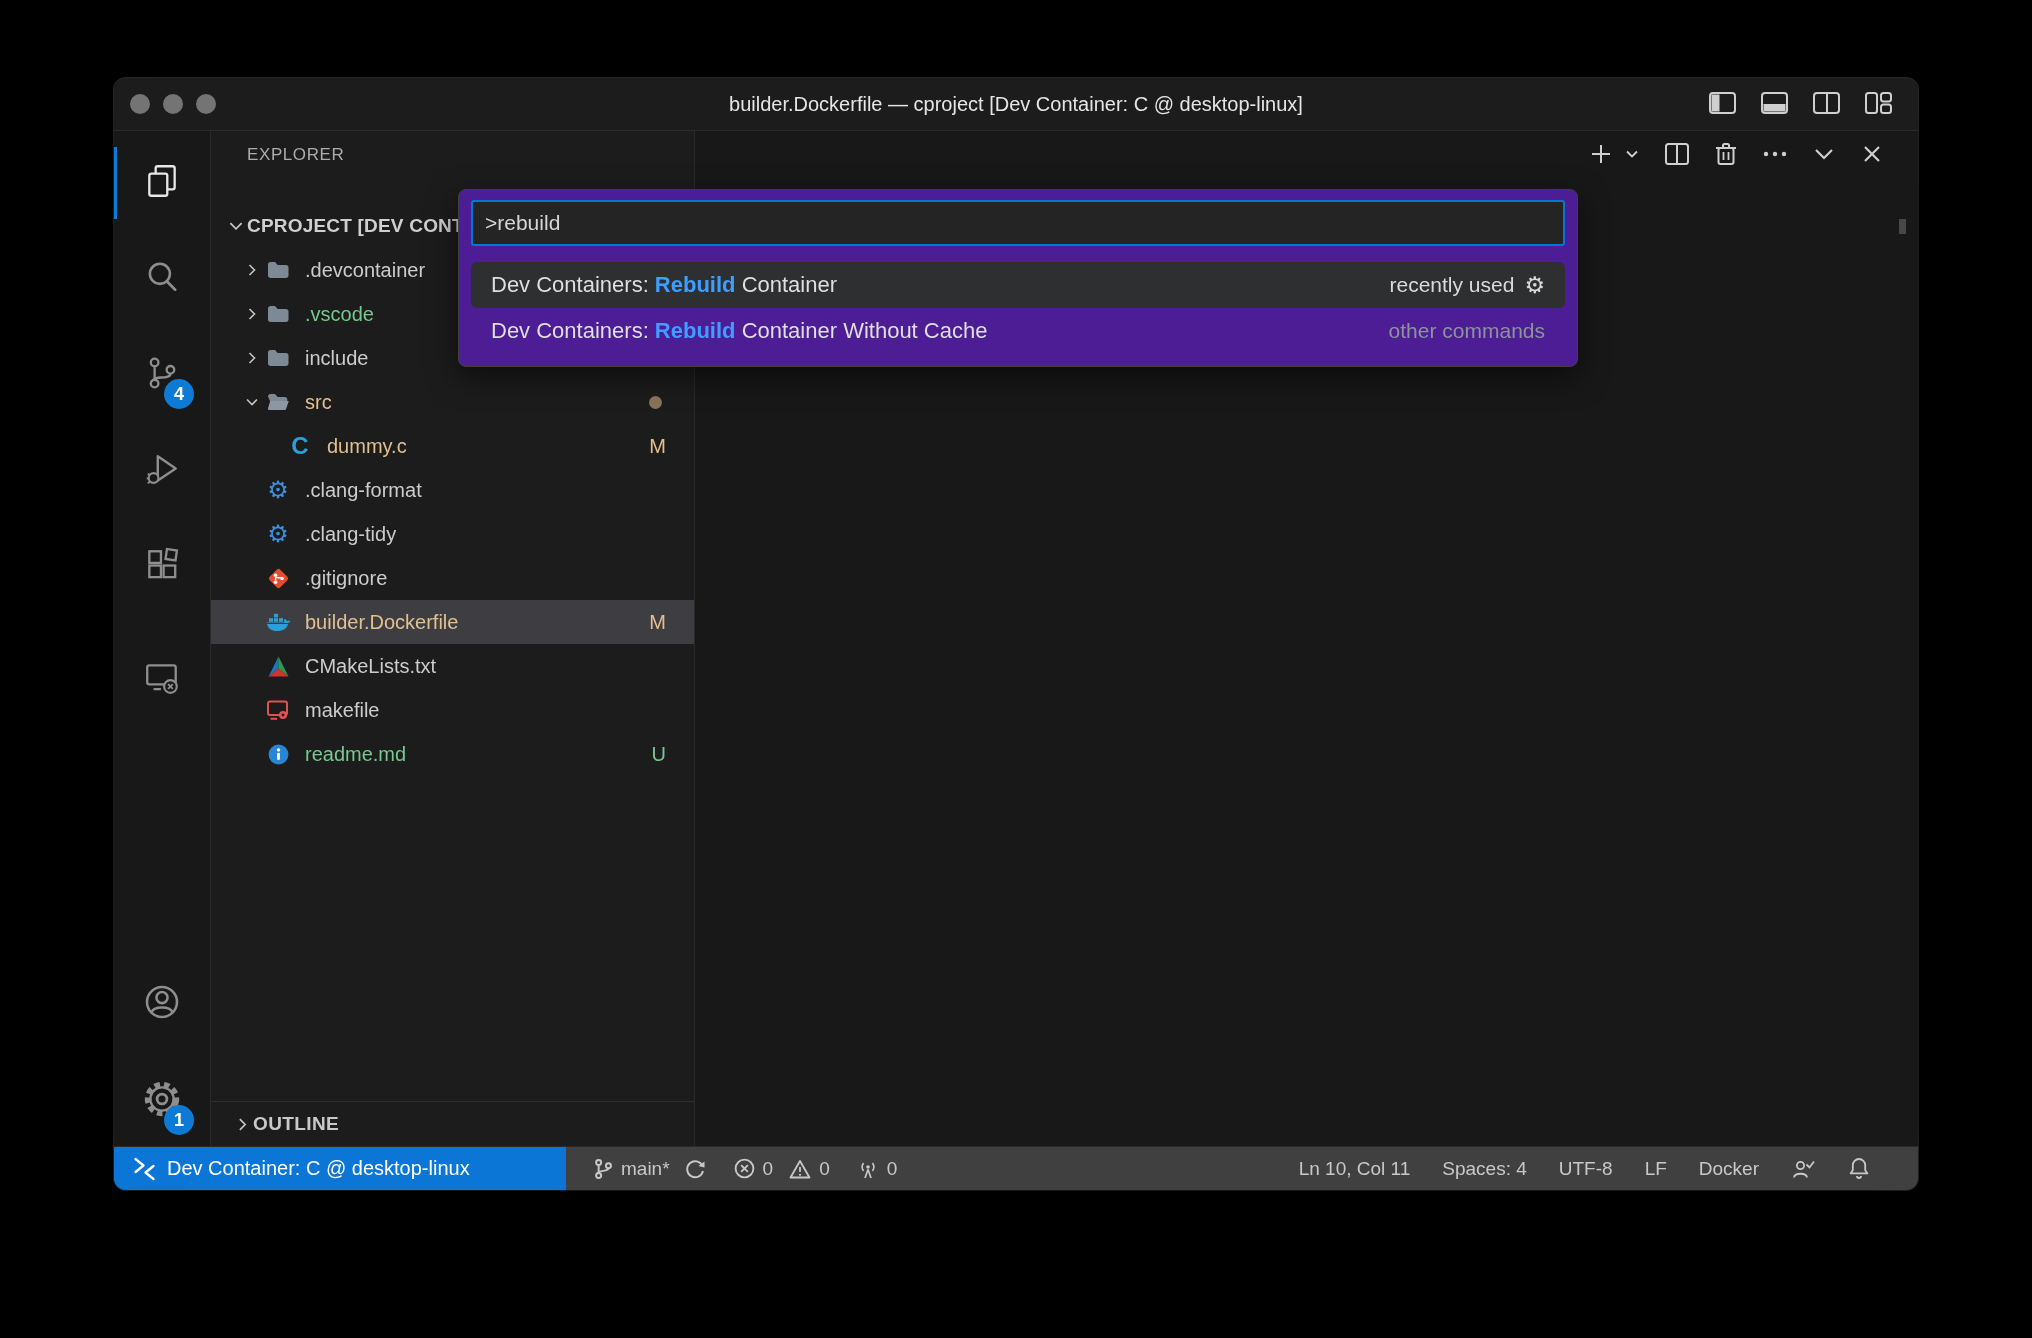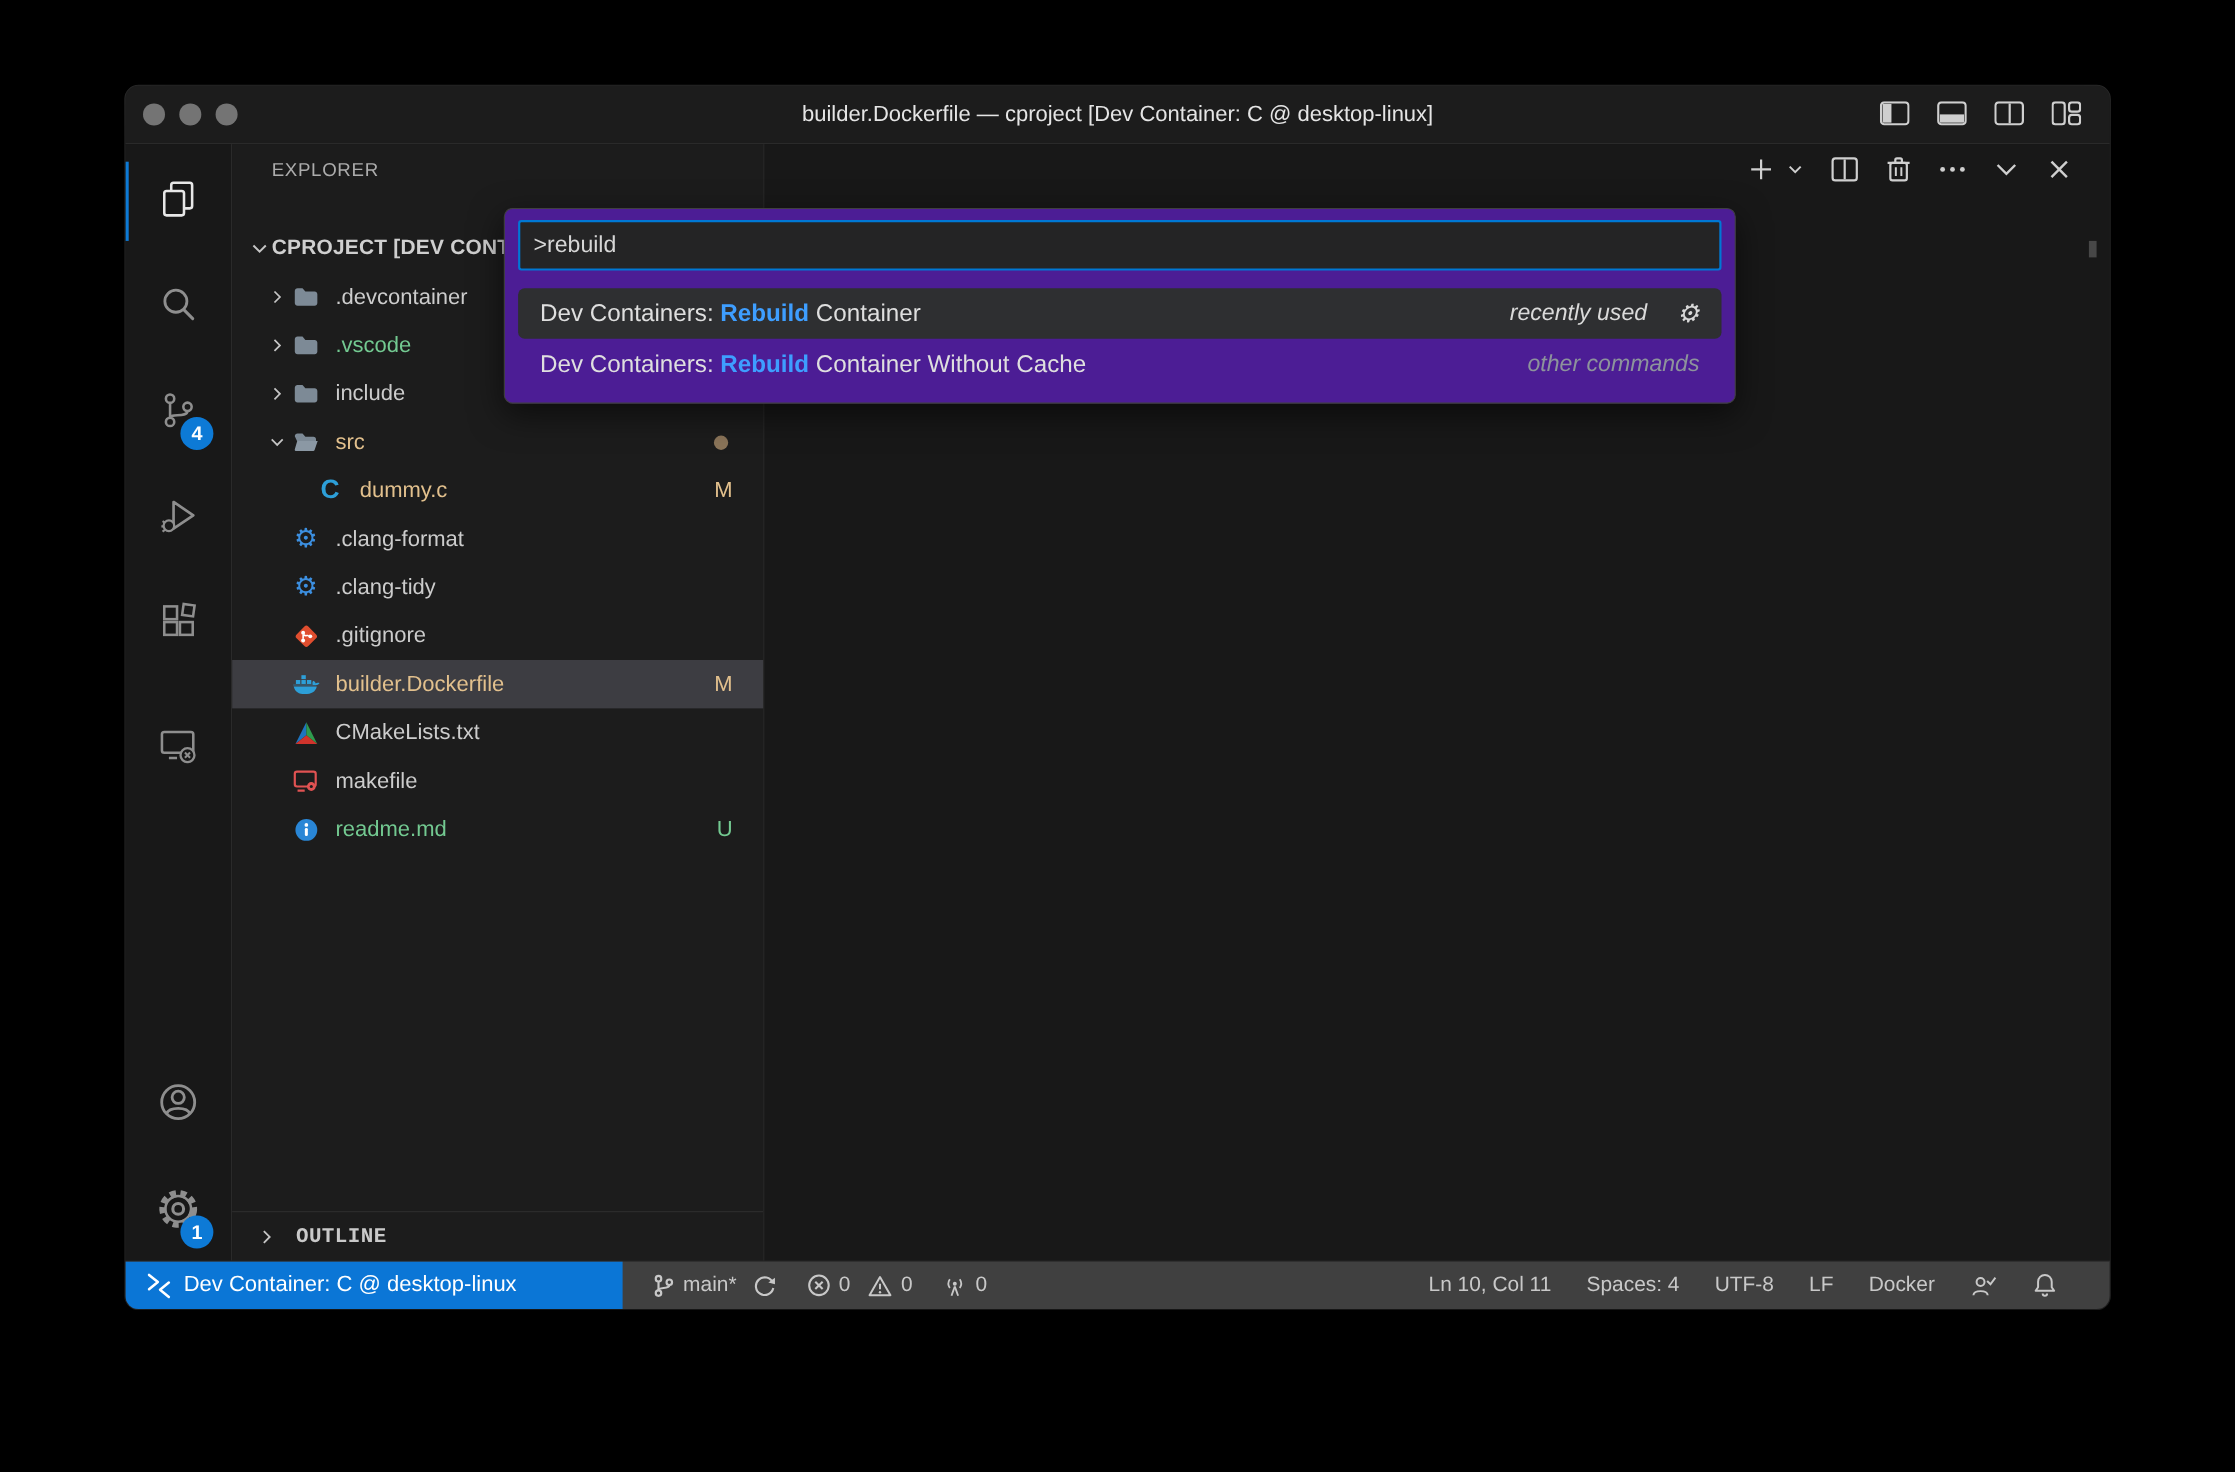--- a/index.html
+++ b/index.html
@@ -50,21 +50,21 @@
   
   .palette{position:absolute;left:344px;top:58px;width:1120px;height:178px;background:#4c1d95;
            border:1px solid #404040;border-radius:8px;box-shadow:0 10px 30px rgba(0,0,0,.55);
            z-index:50;box-sizing:border-box;padding:10px 12px;}
   .pal-input{width:100%;box-sizing:border-box;height:46px;background:#242425;border:2px solid #0078d4;border-radius:3px;
              color:#d6d6d6;font-size:21px;padding:0 12px;outline:none;font-family:"Liberation Sans",sans-serif;}
   .pal-list{margin-top:16px;}
   .pal-row{height:46px;display:flex;align-items:center;padding:0 20px;font-size:22px;color:#dfdfdf;border-radius:6px;}
   .pal-row.sel{background:#2e2f31;}
   .pal-hl{color:#3e9eff;font-weight:bold;}
-  .pal-meta{margin-left:auto;display:flex;align-items:center;gap:27px;font-size:21px;font-style:italic;}
+  .pal-meta{margin-left:auto;display:flex;align-items:center;gap:10px;font-size:21px;}
   .meta-light{color:#dadada;} .meta-dim{color:#8d939c;}
   .gear-glyph{color:#d8d8d8;font-size:23px;line-height:1;}
   
   .statusbar{height:43px;background:#404040;border-top:1px solid #2a2a2a;display:flex;align-items:center;
              color:#c8c8c8;font-size:19px;flex:0 0 auto;}
   .sb-remote{height:100%;width:452px;background:#0b76d6;color:#fff;display:flex;align-items:center;
              padding-left:18px;box-sizing:border-box;gap:10px;flex:0 0 auto;}
   .sb-item{display:flex;align-items:center;gap:7px;margin-left:26px;}
   .sb-right{margin-left:auto;display:flex;align-items:center;gap:32px;padding-right:48px;}
   .icn{display:flex;align-items:center;}
@@ -366,21 +366,21 @@
             <span class="right-slot untr">U</span>
           </div>
         </div>
 
         <div class="outline-row">
           <span class="chev">
             <svg width="17" height="17" viewBox="0 0 16 16">
                 <polyline points="5.5,3 10.5,8 5.5,13" fill="none" stroke="#c5c5c5" stroke-width="1.6"></polyline>
               </svg>
           </span>
-          <span style="margin-left:16px;font-family:Liberation Mono, monospace;">OUTLINE</span>
+          <span style="margin-left:0;">OUTLINE</span>
         </div>
       </div>
 
       <div class="editor">
         <div class="panel-toolbar">
           <span class="grp">
             <span class="icn">
               <svg width="26" height="26" viewBox="0 0 26 26">
                   <line x1="13" y1="4" x2="13" y2="22" stroke="#cfcfcf" stroke-width="2"></line>
                   <line x1="4" y1="13" x2="22" y2="13" stroke="#cfcfcf" stroke-width="2"></line>

